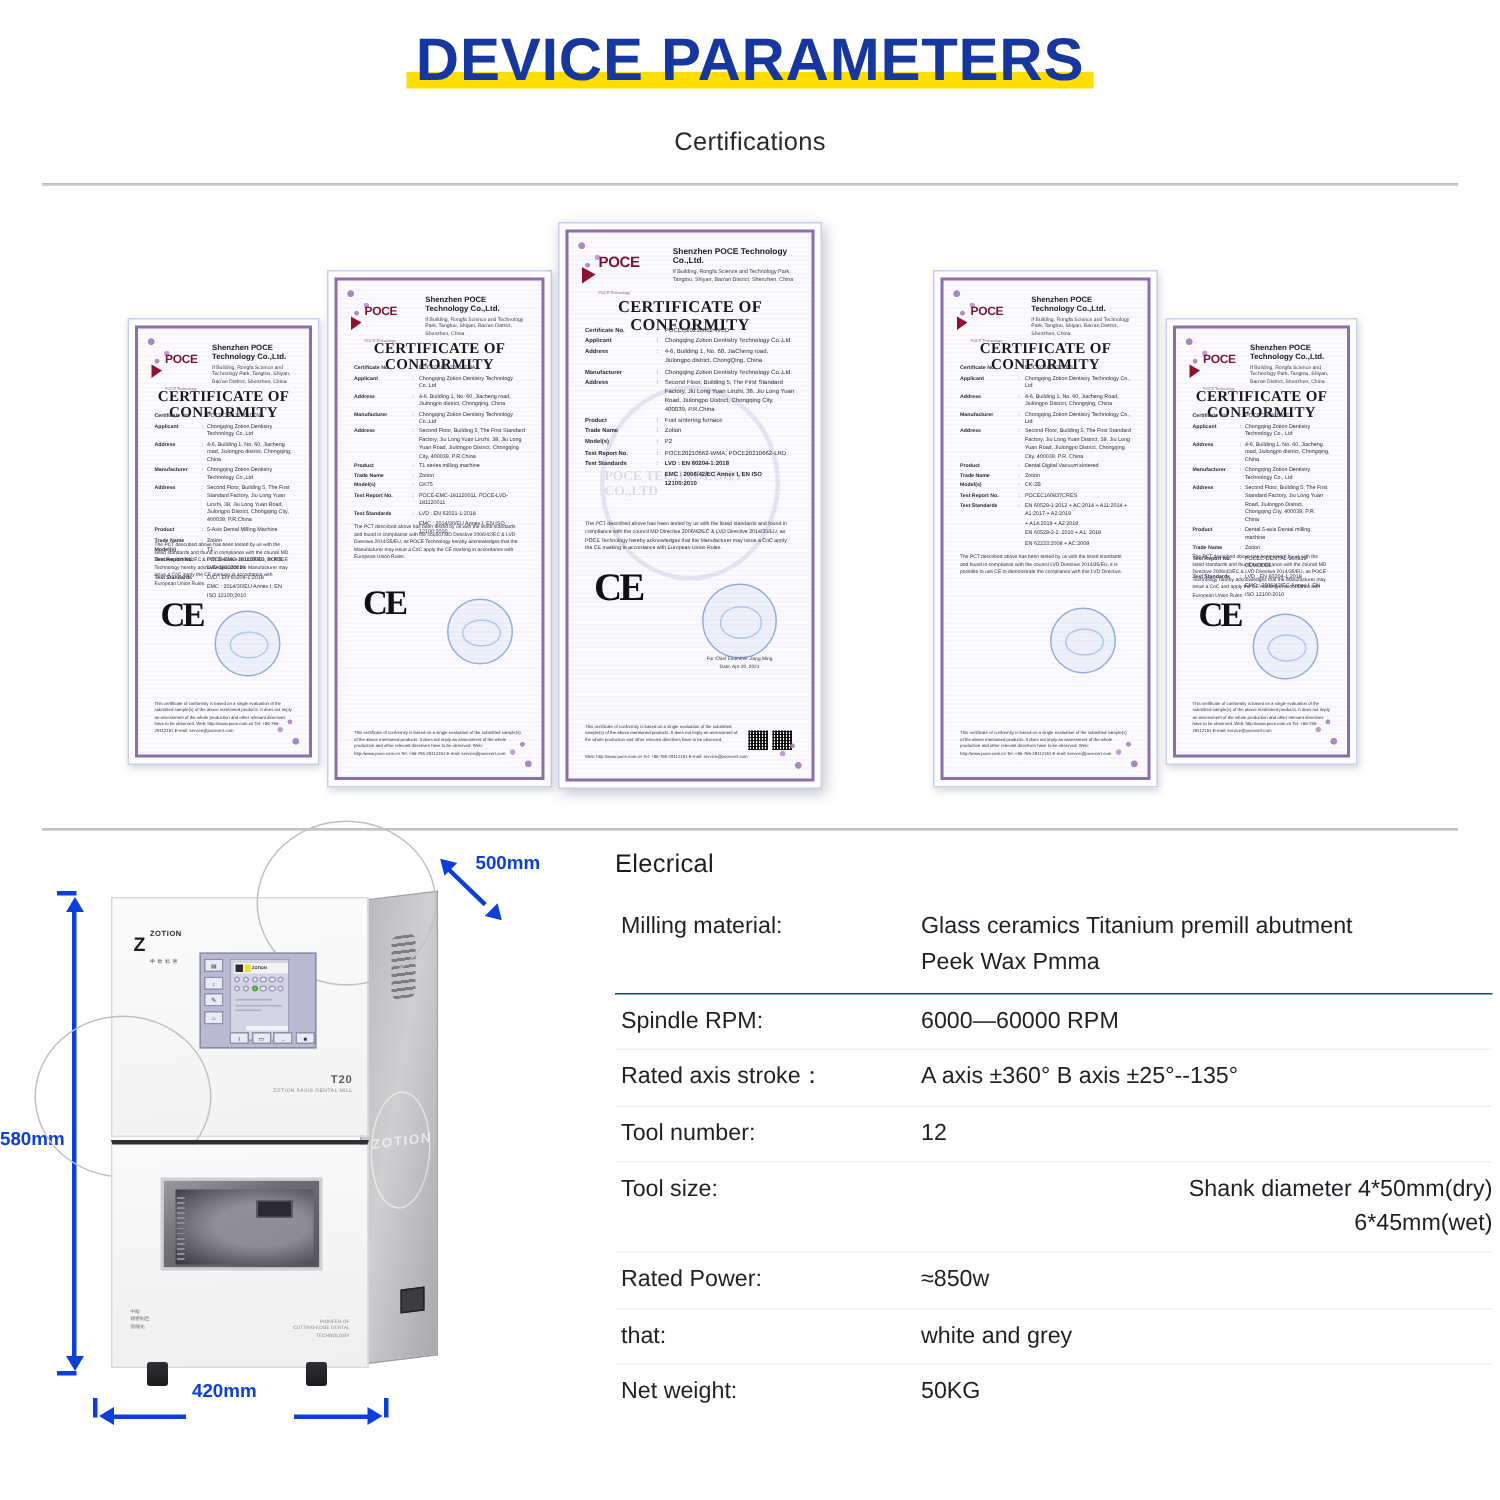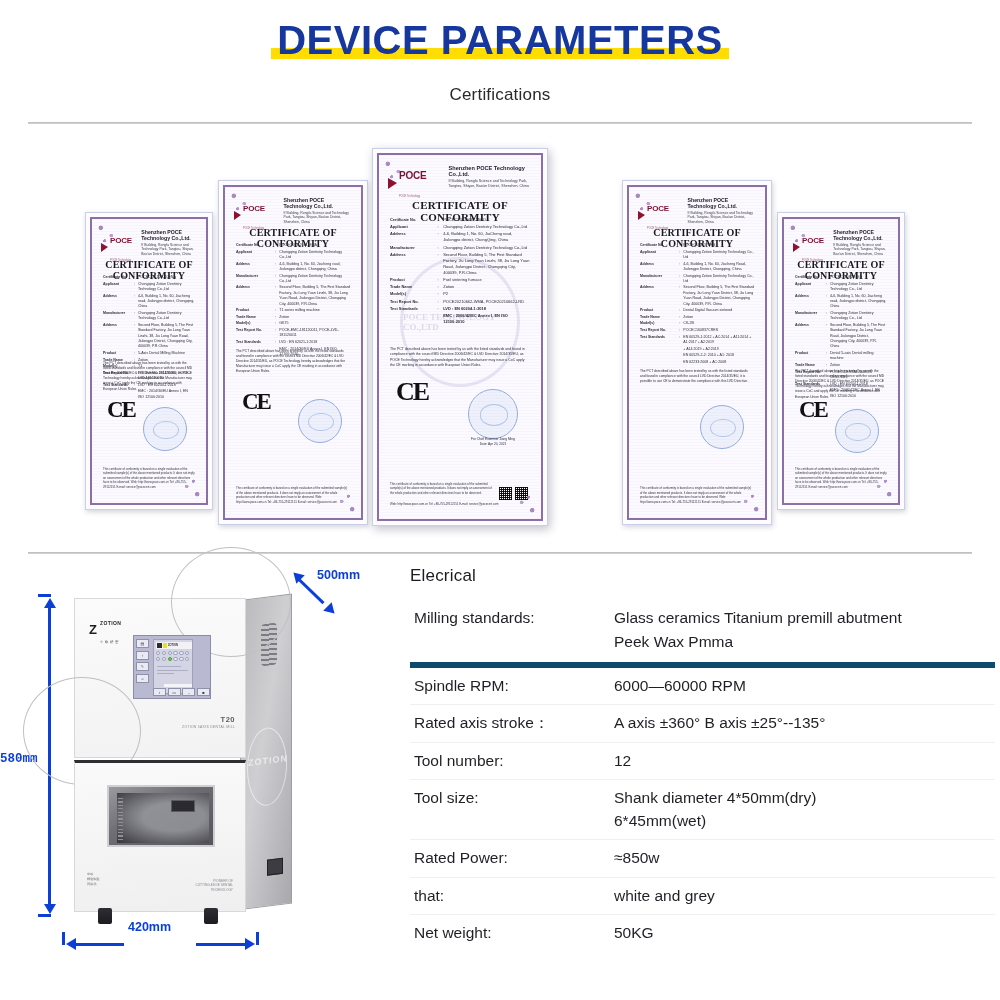--- a/index.html
+++ b/index.html
@@ -272,24 +272,24 @@
   }
   .spec-row {
     display: flex; align-items: flex-start;
     padding: 7px 0 7px 4px;
     border-bottom: 1px solid #f0f0f0;
     font-size: 15.5px; color: #1f1f25;
   }
   .spec-row:last-child { border-bottom: none; }
   .spec-k { width: 200px; flex: none; line-height: 1.45; }
   .spec-v { flex: 1; line-height: 1.45; }
-  .spec-v .sub { display: block; }
+  .spec-v .sub { display: block; text-align: right; }
   .spec-row.milling { border-bottom: none; padding-bottom: 0; }
   .spec-cont {
-    display: flex; padding: 2px 0 8px 4px; border-bottom: 6px solid #0c4a6e;
+    display: flex; padding: 2px 0 8px 4px; border-bottom: 1px solid #0c4a6e;
     font-size: 15.5px; color: #1f1f25;
   }
   .spec-cont .spec-k { width: 200px; }
 </style>
 </head>
 <body>
 
 <div class="page">
 
   <div class="header">
@@ -720,21 +720,21 @@
 
   <div class="divider div-mid"></div>
 
   <div class="machine-area">
 
     <div class="cap-v" style="left:38px; top:38px;"></div>
     <div class="arrow ar-up" style="left:44px; top:42px;"></div>
     <div class="vline" style="left:48px; top:50px; height:300px;"></div>
     <div class="arrow ar-dn" style="left:44px; top:348px;"></div>
     <div class="cap-v" style="left:38px; top:358px;"></div>
-    <div class="dim-label" style="left:0px; top:196px;font-family:Liberation Mono, monospace;">580mm</div>
+    <div class="dim-label" style="left:0px; top:196px;">580mm</div>
 
     <div class="arrow ar-lf" style="left:292px; top:14px; transform:rotate(45deg);"></div>
     <div class="dline" style="left:299px; top:22px; width:34px; transform:rotate(44deg);"></div>
     <div class="arrow ar-rt" style="left:326px; top:48px; transform:rotate(45deg);"></div>
     <div class="dim-label" style="left:317px; top:12px;">500mm</div>
 
     <div class="mach">
       <div class="m-side">
         <div class="m-vent"></div>
         <div class="m-side-oval"></div>
@@ -828,21 +828,21 @@
     <div class="dim-label" style="left:128px; top:364px;">420mm</div>
     <div class="hline" style="left:196px; top:387px; width:50px;"></div>
     <div class="arrow ar-rt" style="left:245px; top:382px;"></div>
     <div class="cap-h" style="left:256px; top:376px;"></div>
   </div>
 
   <div class="specs">
     <div class="spec-head">Elecrical</div>
 
     <div class="spec-row milling">
-      <span class="spec-k">Milling standards:</span>
+      <span class="spec-k">Milling material:</span>
       <span class="spec-v">Glass ceramics  Titanium premill abutment</span>
     </div>
     <div class="spec-cont">
       <span class="spec-k"></span>
       <span class="spec-v">Peek Wax  Pmma</span>
     </div>
 
     <div class="spec-row">
       <span class="spec-k">Spindle RPM:</span>
       <span class="spec-v">6000—60000 RPM</span>

